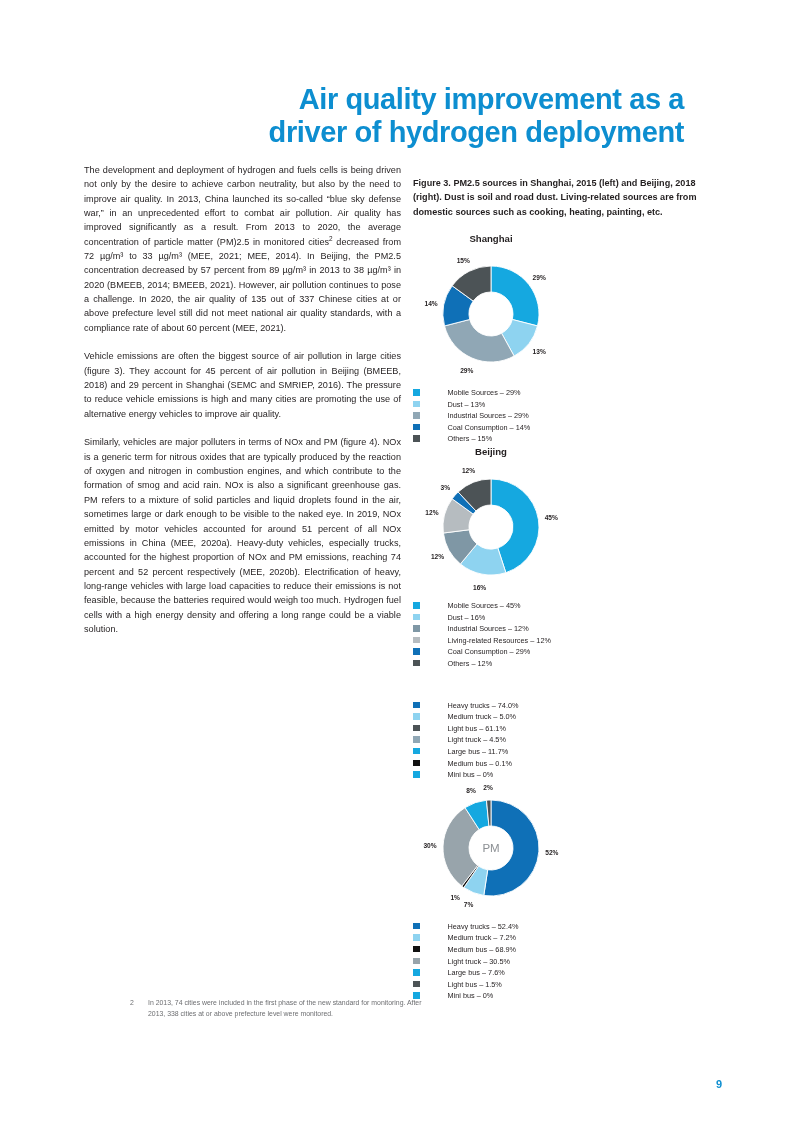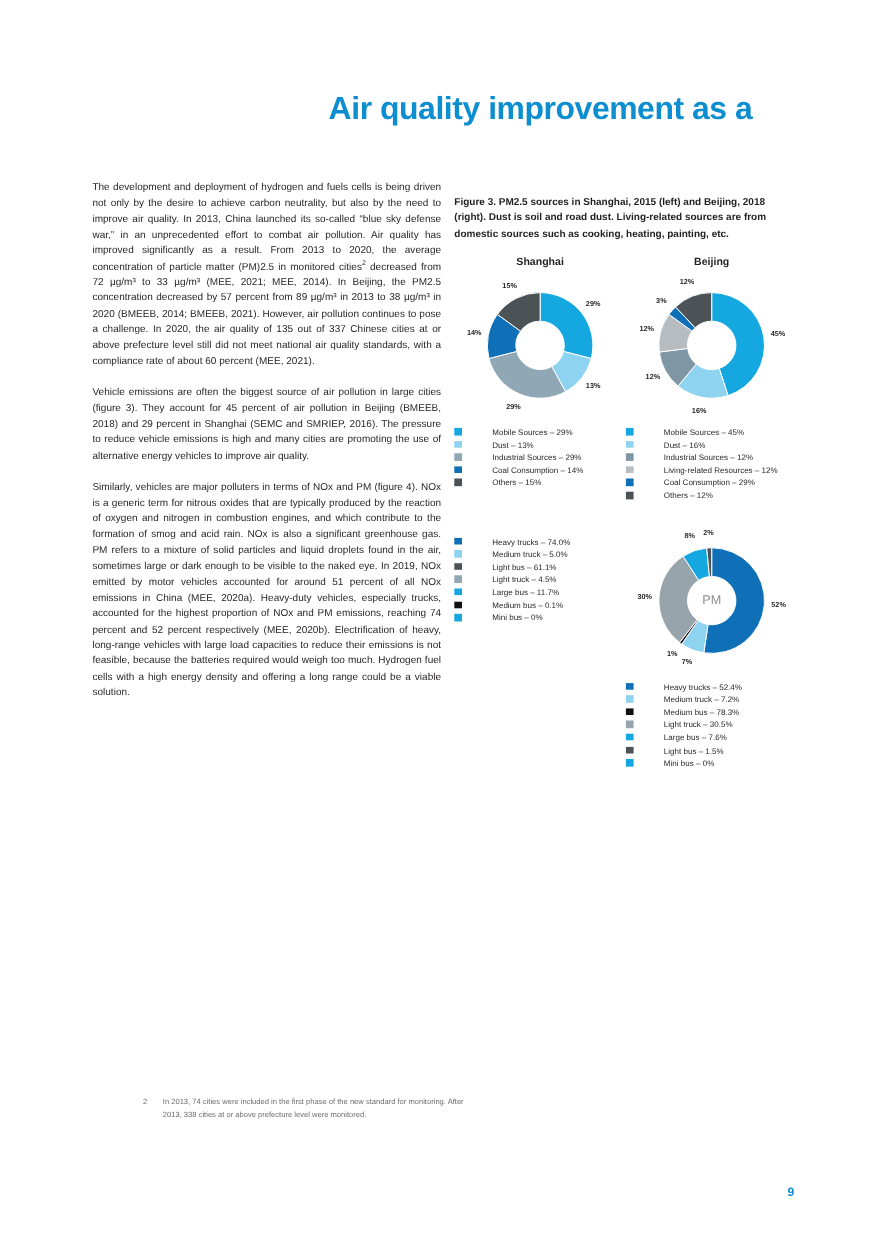--- a/index.html
+++ b/index.html
@@ -66,20 +66,21 @@
     font-size: 9.1px;
     line-height: 14.35px;
     font-weight: bold;
     color: #231f20;
     margin: 0 0 14px 0;
   }
   .fig-block { margin-bottom: 22px; }
 
   .charts-row {
     display: flex;
+    flex-direction: column;
     align-items: flex-start;
   }
   .chart-cell {
     width: 156px;
     position: relative;
   }
   .chart-title {
     text-align: center;
     font-size: 9.6px;
     font-weight: bold;
@@ -160,20 +161,21 @@
     color: #0d8ed0;
   }
 </style>
 </head>
 <body>
 
 <div class="page">
 
   <h1 class="page-title" style="color: rgb(13, 142, 208);">
     <span class="line">Air quality improvement as a</span>
+    <span class="line">driver of hydrogen deployment</span>
   </h1>
 
   <div class="col-left">
     <p class="body-par">The development and deployment of hydrogen and fuels cells is being driven not only by the desire to achieve carbon neutrality, but also by the need to improve air quality. In 2013, China launched its so-called “blue sky defense war,” in an unprecedented effort to combat air pollution. Air quality has improved significantly as a result. From 2013 to 2020, the average concentration of particle matter (PM)2.5 in monitored cities<sup>2</sup> decreased from 72 µg/m³ to 33 µg/m³ (MEE, 2021; MEE, 2014). In Beijing, the PM2.5 concentration decreased by 57 percent from 89 µg/m³ in 2013 to 38 µg/m³ in 2020 (BMEEB, 2014; BMEEB, 2021). However, air pollution continues to pose a challenge. In 2020, the air quality of 135 out of 337 Chinese cities at or above prefecture level still did not meet national air quality standards, with a compliance rate of about 60 percent (MEE, 2021).</p>
     <p class="body-par">Vehicle emissions are often the biggest source of air pollution in large cities (figure 3). They account for 45 percent of air pollution in Beijing (BMEEB, 2018) and 29 percent in Shanghai (SEMC and SMRIEP, 2016). The pressure to reduce vehicle emissions is high and many cities are promoting the use of alternative energy vehicles to improve air quality.</p>
     <p class="body-par">Similarly, vehicles are major polluters in terms of NOx and PM (figure 4). NOx is a generic term for nitrous oxides that are typically produced by the reaction of oxygen and nitrogen in combustion engines, and which contribute to the formation of smog and acid rain. NOx is also a significant greenhouse gas. PM refers to a mixture of solid particles and liquid droplets found in the air, sometimes large or dark enough to be visible to the naked eye. In 2019, NOx emitted by motor vehicles accounted for around 51 percent of all NOx emissions in China (MEE, 2020a). Heavy-duty vehicles, especially trucks, accounted for the highest proportion of NOx and PM emissions, reaching 74 percent and 52 percent respectively (MEE, 2020b). Electrification of heavy, long-range vehicles with large load capacities to reduce their emissions is not feasible, because the batteries required would weigh too much. Hydrogen fuel cells with a high energy density and offering a long range could be a viable solution.</p>
   </div>
 
   <div class="col-right">
 
@@ -342,21 +344,21 @@
               <div class="legend-item">
                 <span class="legend-swatch" style="background: rgb(15, 112, 183);"></span>
                 <span class="legend-text">Heavy trucks – 52.4%</span>
               </div>
               <div class="legend-item">
                 <span class="legend-swatch" style="background: rgb(142, 211, 240);"></span>
                 <span class="legend-text">Medium truck – 7.2%</span>
               </div>
               <div class="legend-item">
                 <span class="legend-swatch" style="background: rgb(17, 17, 17);"></span>
-                <span class="legend-text">Medium bus – 78.3%</span>
+                <span class="legend-text">Medium bus – 68.9%</span>
               </div>
               <div class="legend-item">
                 <span class="legend-swatch" style="background: rgb(152, 164, 171);"></span>
                 <span class="legend-text">Light truck – 30.5%</span>
               </div>
               <div class="legend-item">
                 <span class="legend-swatch" style="background: rgb(21, 168, 224);"></span>
                 <span class="legend-text">Large bus – 7.6%</span>
               </div>
               <div class="legend-item">

